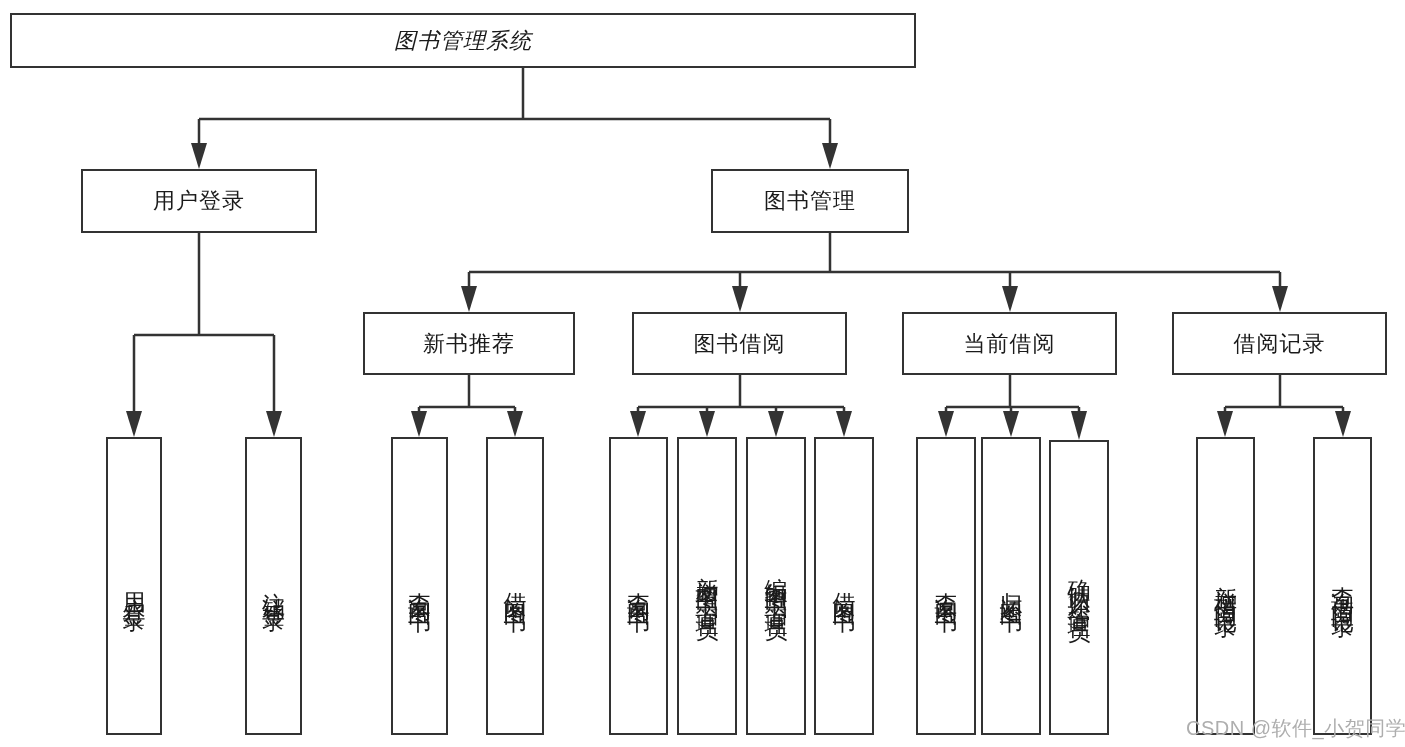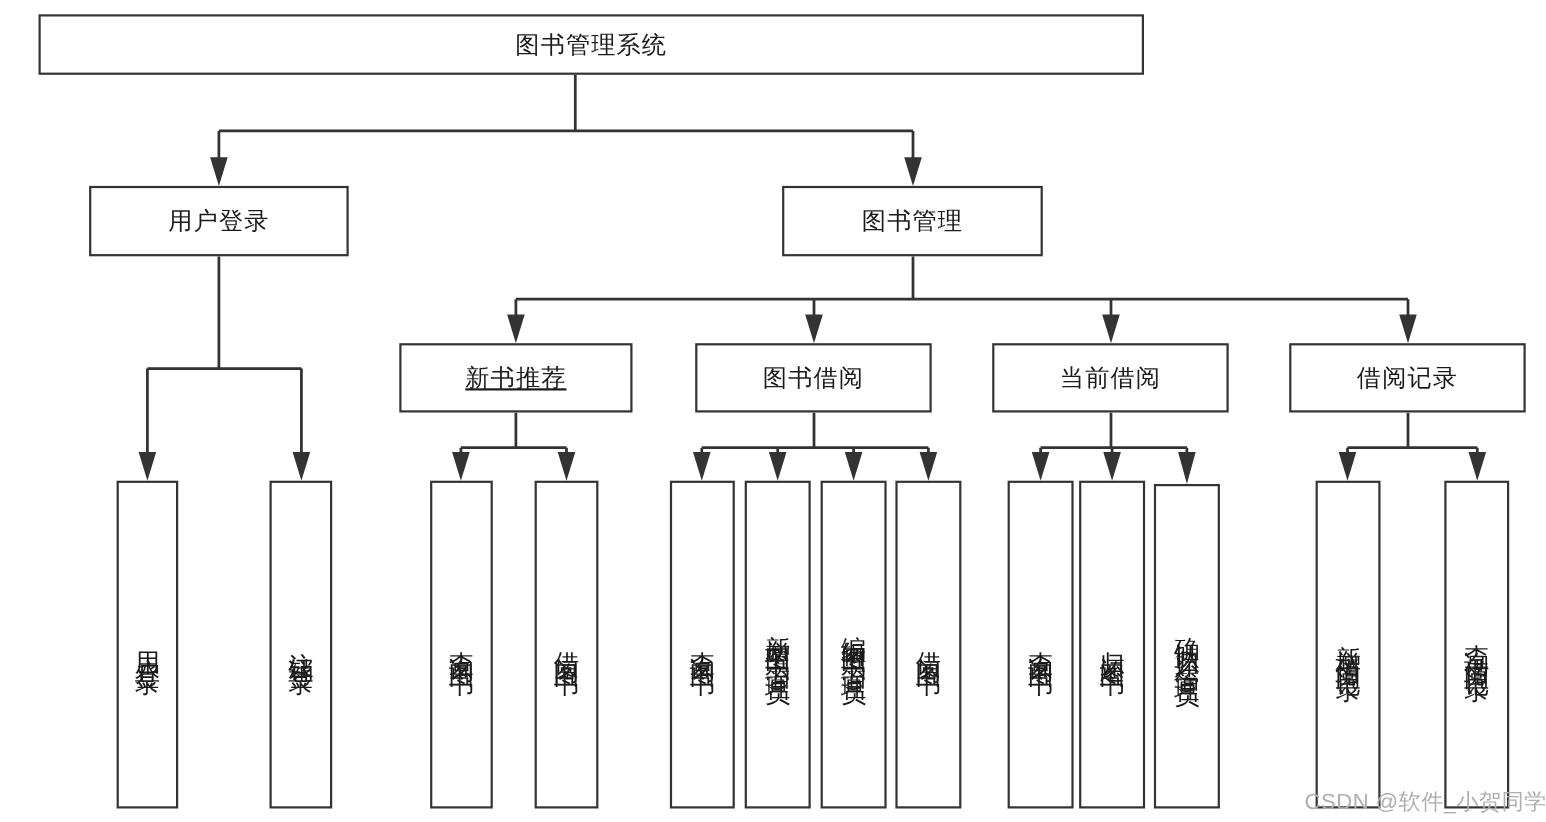--- a/index.html
+++ b/index.html
@@ -73,32 +73,32 @@
       <polygon points="768,411 784,411 776,437"></polygon>
       <polygon points="836,411 852,411 844,437"></polygon>
       <polygon points="938,411 954,411 946,437"></polygon>
       <polygon points="1003,411 1019,411 1011,437"></polygon>
       <polygon points="1071,411 1087,411 1079,440"></polygon>
       <polygon points="1217,411 1233,411 1225,437"></polygon>
       <polygon points="1335,411 1351,411 1343,437"></polygon>
     </g>
   </svg>
 
-  <div class="node h" style="left:35px; top:13px; width:1005px; height:55px;">
+  <div class="node h" style="left:10px; top:13px; width:906px; height:55px;font-style:italic;">
     <span>图书管理系统</span>
   </div>
 
   <div class="node h" style="left:81px; top:169px; width:236px; height:64px;">
     <span>用户登录</span>
   </div>
-  <div class="node h" style="left:711px; top:169px; width:237px; height:64px;">
+  <div class="node h" style="left:711px; top:169px; width:198px; height:64px;">
     <span>图书管理</span>
   </div>
 
-  <div class="node h" style="left:363px; top:312px; width:212px; height:63px;text-decoration:underline;">
+  <div class="node h" style="left:363px; top:312px; width:212px; height:63px;">
     <span>新书推荐</span>
   </div>
   <div class="node h" style="left:632px; top:312px; width:215px; height:63px;">
     <span>图书借阅</span>
   </div>
   <div class="node h" style="left:902px; top:312px; width:215px; height:63px;">
     <span>当前借阅</span>
   </div>
   <div class="node h" style="left:1172px; top:312px; width:215px; height:63px;text-align:center;">
     <span>借阅记录</span>

